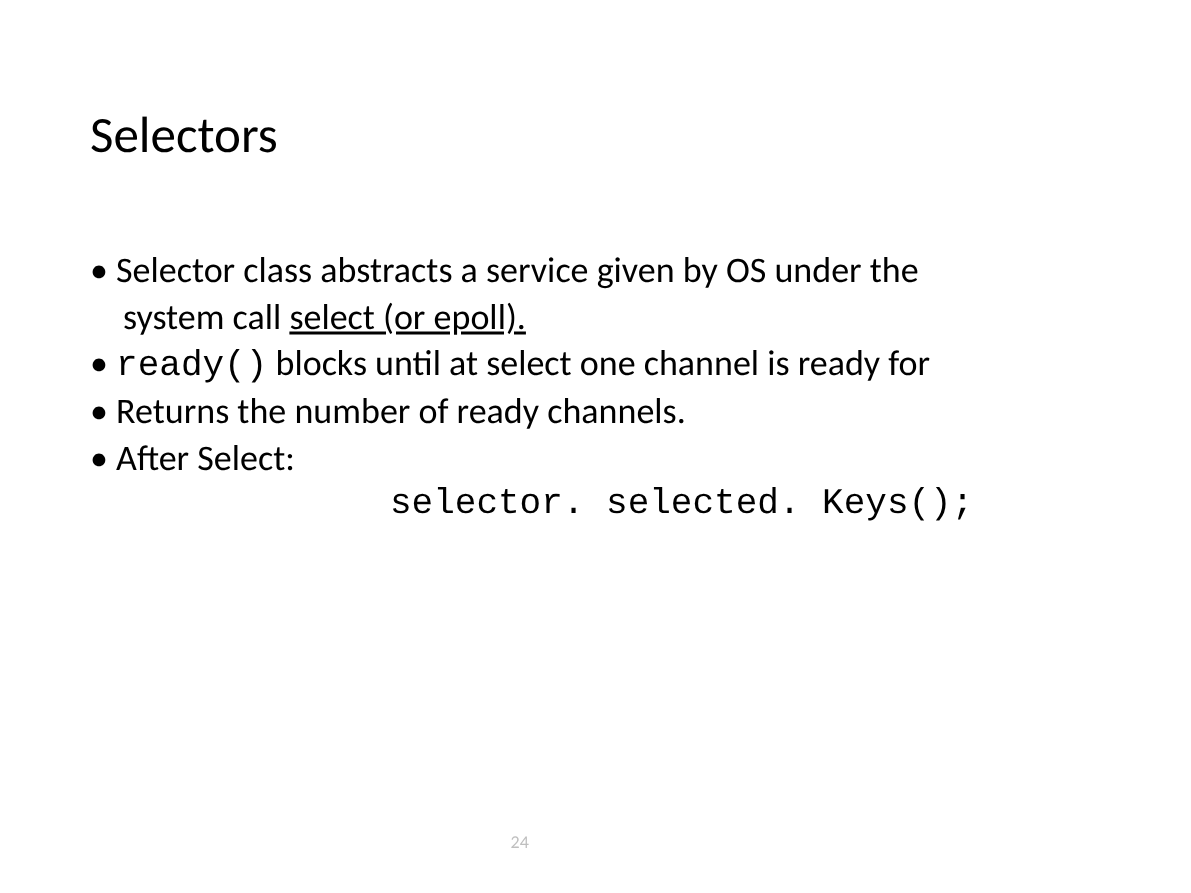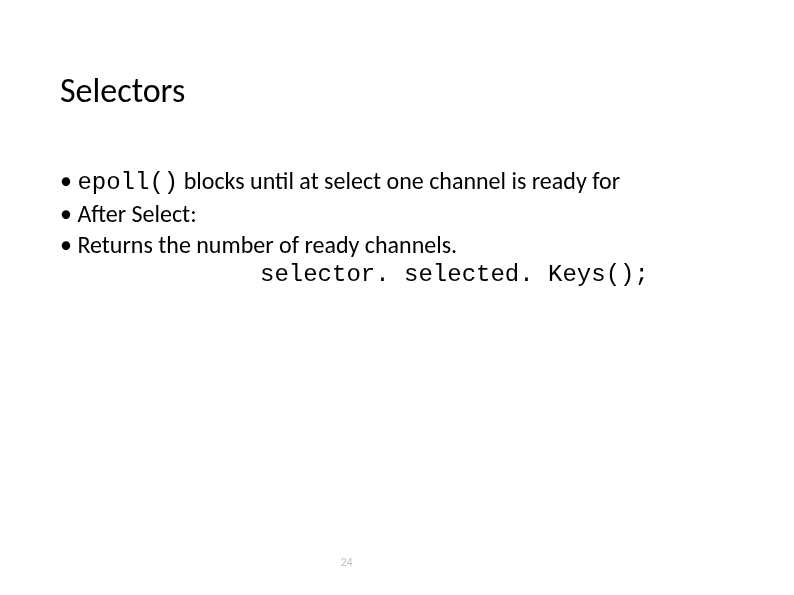--- a/index.html
+++ b/index.html
@@ -57,26 +57,30 @@
   }
 </style>
 </head>
 <body>
 
 <div class="slide">
 
   <div class="title">Selectors</div>
 
   <div class="body">
+    <p class="bullet">• Selector class abstracts a service given by OS under the</p>
+    <p class="bullet-cont">
+      <span>system call </span><span class="underline">select (or epoll).</span>
+    </p>
 
     <p class="bullet">
-      <span>• </span><span class="code">epoll()</span><span> blocks until at select one channel is ready for</span>
+      <span>• </span><span class="code">ready()</span><span> blocks until at select one channel is ready for</span>
     </p>
 
+    <p class="bullet">• Returns the number of ready channels.</p>
+
     <p class="bullet">• After Select:</p>
-
-    <p class="bullet">• Returns the number of ready channels.</p>
     <p class="code" style="padding-left:200px;">selector. selected. Keys();</p>
   </div>
 
 </div>
 
 <div class="page-num">24</div>
 
 </body></html>

